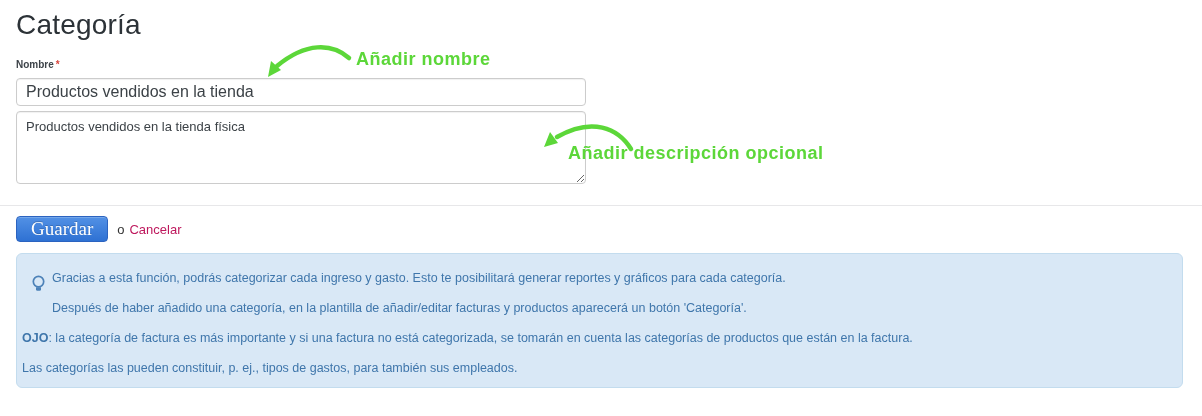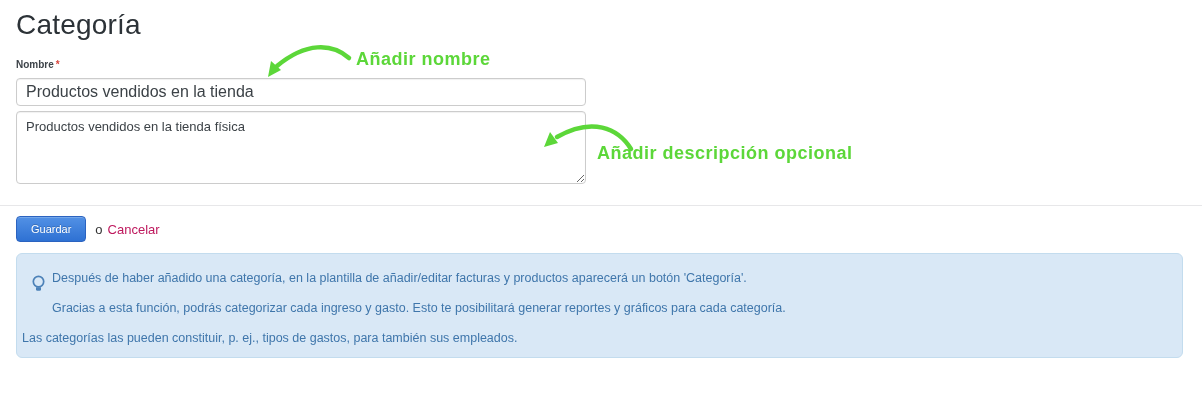--- a/index.html
+++ b/index.html
@@ -35,21 +35,21 @@
     line-height:1.35;box-shadow:inset 0 1px 1px rgba(0,0,0,0.06);outline:none;
     resize:both;background:#fff;
   }
 
   .divider{border:none;border-top:1px solid #e7e7e9;margin:21px -16px 0;}
 
   .actions{margin-top:10px;height:26px;display:flex;align-items:center;}
   .btn-save{
     height:26px;padding:0 14px;border:1px solid #2b63c0;border-radius:4px;
     background:linear-gradient(#5291e5,#2e71d3);color:#ffffff;
-    font-family:Liberation Sans, sans-serif;font-size:11px;
+    font-family:Liberation Serif, serif;font-size:19px;
     text-shadow:0 -1px 0 rgba(0,0,0,0.2);cursor:pointer;
     box-shadow:inset 0 1px 0 rgba(255,255,255,0.2);
   }
   .or-sep{margin:0 5px 0 9px;font-size:13px;color:#333;}
   .cancel-link{font-size:13px;color:#be185d;text-decoration:none;cursor:pointer;}
 
   .info-box{
     position:relative;margin-top:11px;width:1167px;box-sizing:border-box;
     background:#d9e8f6;border:1px solid #c3dcee;border-radius:6px;
     padding:9px 10px 4px 5px;color:#3f76ab;font-size:12.5px;
@@ -57,21 +57,21 @@
   .info-box p{margin:0;line-height:30px;}
   .info-box p.indented{margin-left:30px;}
   .info-box b{font-weight:700;}
   .bulb{position:absolute;left:15px;top:21px;}
 
   .annotation-text{
     position:absolute;color:#5cd739;font-weight:700;font-size:18px;
     letter-spacing:.5px;white-space:nowrap;
   }
   #ann1{left:356px;top:49px;}
-  #ann2{left:597px;top:143px;}
+  #ann2{left:568px;top:143px;}
   .arrow-overlay{position:absolute;left:0;top:0;pointer-events:none;}
 </style>
 </head>
 <body>
 
 <div class="content">
 
   <h1 class="page-title">Categoría</h1>
 
   <label class="field-label"><span>Nombre</span><span class="required-mark">*</span></label>
@@ -87,22 +87,23 @@
     <a class="cancel-link">Cancelar</a>
   </div>
 
   <div class="info-box">
     <span class="bulb">
       <svg width="13" height="20" viewBox="0 0 13 20">
         <circle cx="6.5" cy="6.6" r="5.2" fill="none" stroke="#4d82b8" stroke-width="1.7"></circle>
         <path d="M4 12.2 h5 v2.2 a1.4 1.4 0 0 1 -1.4 1.4 h-2.2 a1.4 1.4 0 0 1 -1.4 -1.4 z" fill="#4d82b8"></path>
       </svg>
     </span>
+    <p class="indented">Gracias a esta función, podrás categorizar cada ingreso y gasto. Esto te posibilitará generar reportes y gráficos para cada categoría.</p>
     <p class="indented">Después de haber añadido una categoría, en la plantilla de añadir/editar facturas y productos aparecerá un botón 'Categoría'.</p>
-    <p class="indented">Gracias a esta función, podrás categorizar cada ingreso y gasto. Esto te posibilitará generar reportes y gráficos para cada categoría.</p>
+    <p><b>OJO</b><span>: la categoría de factura es más importante y si una factura no está categorizada, se tomarán en cuenta las categorías de productos que están en la factura.</span></p>
     <p>Las categorías las pueden constituir, p. ej., tipos de gastos, para también sus empleados.</p>
   </div>
 
 </div>
 
 <div id="ann1" class="annotation-text">Añadir nombre</div>
 <div id="ann2" class="annotation-text">Añadir descripción opcional</div>
 
 <svg class="arrow-overlay" width="1202" height="416" viewBox="0 0 1202 416">
   <path d="M 349,58 C 332,43 306,42 277,66" fill="none" stroke="#5cd739" stroke-width="4.5" stroke-linecap="round"></path>

